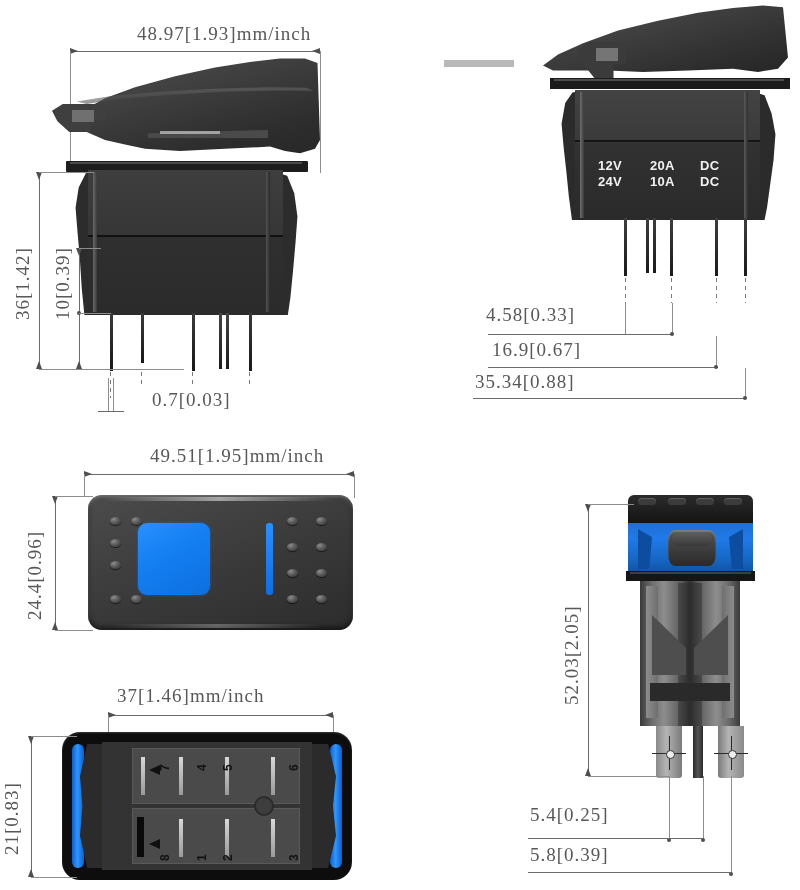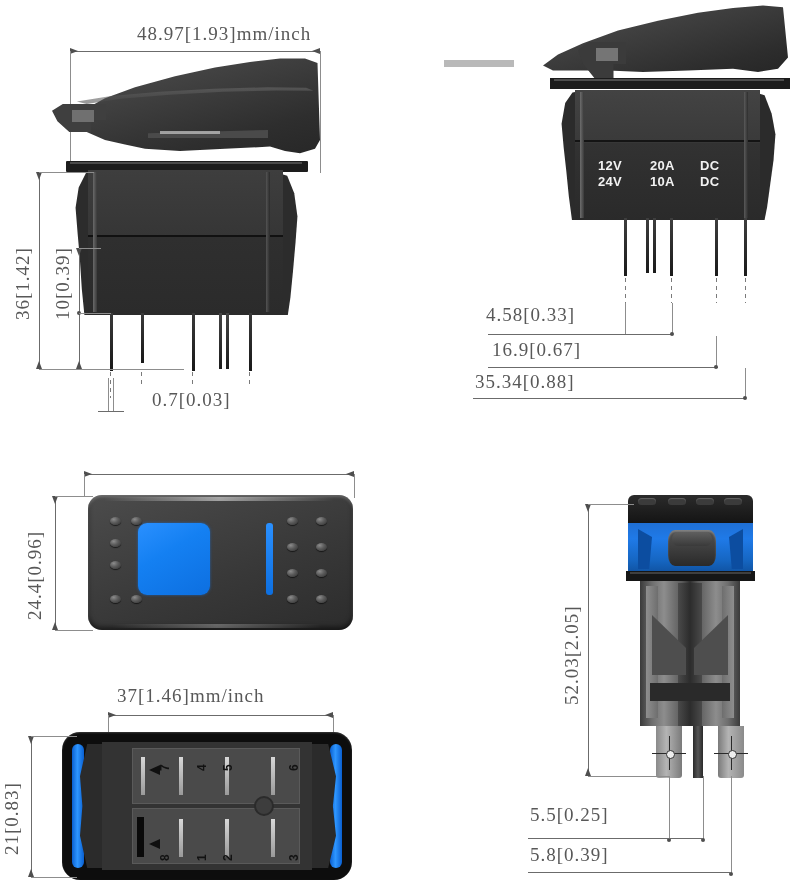--- a/index.html
+++ b/index.html
@@ -358,20 +358,21 @@
     <div class="ext" style="left:296px;top:336px;height:31px;background:#8d8d8d;"></div>
     <div class="dot" style="left:294px;top:365px;"></div>
 
     <div class="dim" style="left:55px;top:372px;">35.34[0.88]</div>
     <div class="hline" style="left:53px;top:398px;width:273px;"></div>
     <div class="ext" style="left:325px;top:368px;height:31px;background:#8d8d8d;"></div>
     <div class="dot" style="left:323px;top:396px;"></div>
   </div>
 
   <div class="v3">
+    <div class="dim" style="left:150px;top:16px;">49.51[1.95]mm/inch</div>
     <div class="hline" style="left:84px;top:44px;width:270px;"></div>
     <div class="arrR" style="left:84px;top:40.5px;"></div>
     <div class="arrL" style="left:346px;top:40.5px;"></div>
     <div class="ext" style="left:84px;top:44px;height:22px;"></div>
     <div class="ext" style="left:354px;top:44px;height:24px;"></div>
 
     <div class="face">
       <div class="faceTopGlow"></div>
       <div class="faceBotGlow"></div>
 
@@ -498,19 +499,19 @@
 
     <div class="dim" style="left:-470px;top:370px;width:0;"></div>
     <div class="ext" style="left:169px;top:336px;height:64px;"></div>
     <div class="ext" style="left:203px;top:336px;height:64px;"></div>
     <div class="ext" style="left:231px;top:336px;height:98px;"></div>
     <div class="dot" style="left:167px;top:398px;"></div>
     <div class="dot" style="left:201px;top:398px;"></div>
     <div class="dot" style="left:229px;top:432px;"></div>
   </div>
 
-  <div class="dim" style="left:530px;top:805px;">5.5[0.25]</div>
+  <div class="dim" style="left:530px;top:805px;">5.4[0.25]</div>
   <div class="hline" style="left:528px;top:838px;width:175px;"></div>
 
   <div class="dim" style="left:530px;top:845px;">5.8[0.39]</div>
   <div class="hline" style="left:528px;top:872px;width:203px;"></div>
 
 </div>
 
 </body></html>

